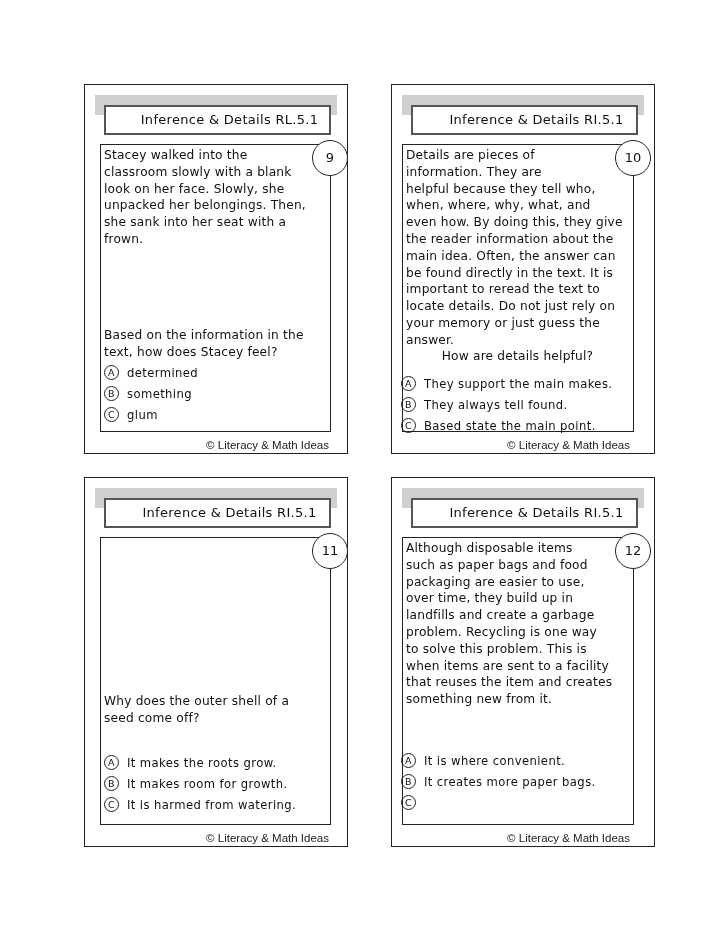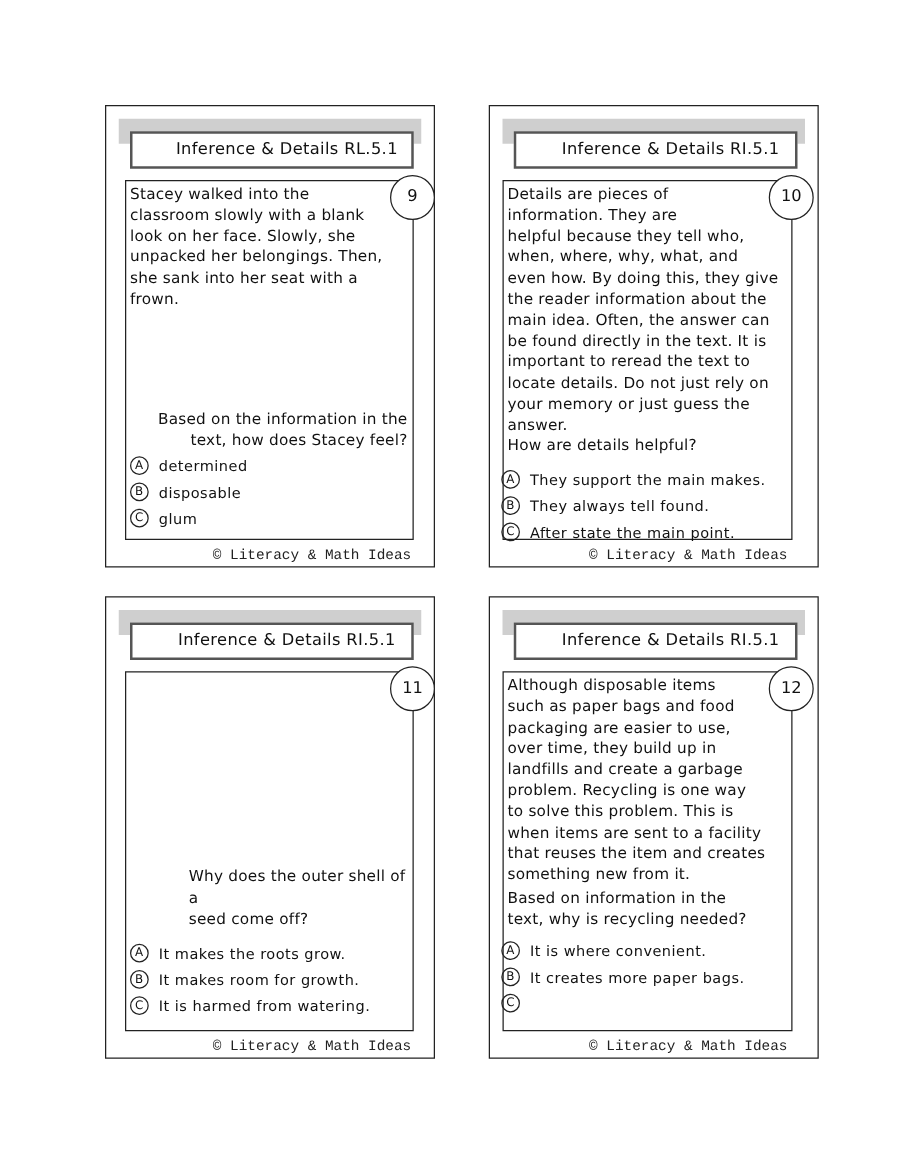--- a/index.html
+++ b/index.html
@@ -17,47 +17,47 @@
   .c2 .inner, .c4 .inner { left: 10px; right: 20px; }
   .num { position: absolute; right: -18px; top: -5px; width: 34px; height: 34px; border: 1.5px solid #222; border-radius: 50%;
          background: #fff; text-align: center; line-height: 34px; font-size: 13px; }
   .passage { position: absolute; left: 3px; right: 0; top: 2px; font-size: 12.2px; line-height: 16.8px; white-space: pre-line; letter-spacing: 0.2px; }
   .question { position: absolute; left: 3px; right: 4px; font-size: 12.2px; line-height: 17px; white-space: pre-line; letter-spacing: 0.2px; }
   .choices { position: absolute; left: 3px; right: 4px; }
   .choice { display: flex; align-items: center; height: 21px; font-size: 11.6px; letter-spacing: 0.4px; }
   .letter { width: 15px; height: 15px; border: 1.3px solid #222; border-radius: 50%; box-sizing: border-box; font-size: 9.5px;
             text-align: center; line-height: 13px; margin-right: 8px; flex: none; }
   .c2 .choices, .c4 .choices { left: -2px; }
-  .footer { position: absolute; right: 18px; bottom: 2px; font-family: Liberation Mono, monospace; font-size: 11.5px; color: #222; }
+  .footer { position: absolute; right: 18px; bottom: 2px; font-family: Liberation Sans, sans-serif; font-size: 11.5px; color: #222; }
   .c2 .footer, .c4 .footer { right: 24px; }
 </style>
 </head>
 <body>
 
 <div class="card c1">
   <div class="band"></div>
   <div class="title">Inference &amp; Details RL.5.1</div>
   <div class="inner">
     <div class="num">9</div>
     <div class="passage">Stacey walked into the
 classroom slowly with a blank
 look on her face.  Slowly, she
 unpacked her belongings.  Then,
 she sank into her seat with a
 frown.</div>
-    <div class="question" style="top:182px;text-align:right;">Based on the information in the
+    <div class="question" style="top:182px;">Based on the information in the
 text, how does Stacey feel?</div>
     <div class="choices" style="top:217px;">
       <div class="choice">
           <span class="letter">A</span>
           <span>determined</span>
         </div>
       <div class="choice">
           <span class="letter">B</span>
-          <span>disposable</span>
+          <span>something</span>
         </div>
       <div class="choice">
           <span class="letter">C</span>
           <span>glum</span>
         </div>
     </div>
   </div>
   <div class="footer">© Literacy &amp; Math Ideas</div>
 </div>
 
@@ -71,45 +71,45 @@
 helpful because they tell who,
 when, where, why, what, and
 even how. By doing this, they give
 the reader information about the
 main idea.  Often, the answer can
 be found directly in the text.  It is
 important to reread the text to
 locate details. Do not just rely on
 your memory or just guess the
 answer.</div>
-    <div class="question" style="top:203px;">How are details helpful?</div>
+    <div class="question" style="top:203px;text-align:center;">How are details helpful?</div>
     <div class="choices" style="top:228px;">
       <div class="choice">
           <span class="letter">A</span>
           <span>They support the main makes.</span>
         </div>
       <div class="choice">
           <span class="letter">B</span>
           <span>They always tell found.</span>
         </div>
       <div class="choice">
           <span class="letter">C</span>
-          <span>After state the main point.</span>
+          <span>Based state the main point.</span>
         </div>
     </div>
   </div>
   <div class="footer">© Literacy &amp; Math Ideas</div>
 </div>
 
 <div class="card c3">
   <div class="band"></div>
   <div class="title">Inference &amp; Details RI.5.1</div>
   <div class="inner">
     <div class="num">11</div>
-    <div class="question" style="top:155px;margin-left:47px;">Why does the outer shell of a
+    <div class="question" style="top:155px;">Why does the outer shell of a
 seed come off?</div>
     <div class="choices" style="top:214px;">
       <div class="choice">
           <span class="letter">A</span>
           <span>It makes the roots grow.</span>
         </div>
       <div class="choice">
           <span class="letter">B</span>
           <span>It makes room for growth.</span>
         </div>
@@ -130,22 +130,20 @@
     <div class="passage">Although disposable items
 such as paper bags and food
 packaging are easier to use,
 over time, they build up in
 landfills and create a garbage
 problem.  Recycling is one way
 to solve this problem.  This is
 when items are sent to a facility
 that reuses the item and creates
 something new from it.</div>
-    <div class="question" style="top:172px;">Based on information in the
-text, why is recycling needed?</div>
     <div class="choices" style="top:212px;">
       <div class="choice">
           <span class="letter">A</span>
           <span>It is where convenient.</span>
         </div>
       <div class="choice">
           <span class="letter">B</span>
           <span>It creates more paper bags.</span>
         </div>
       <div class="choice">

